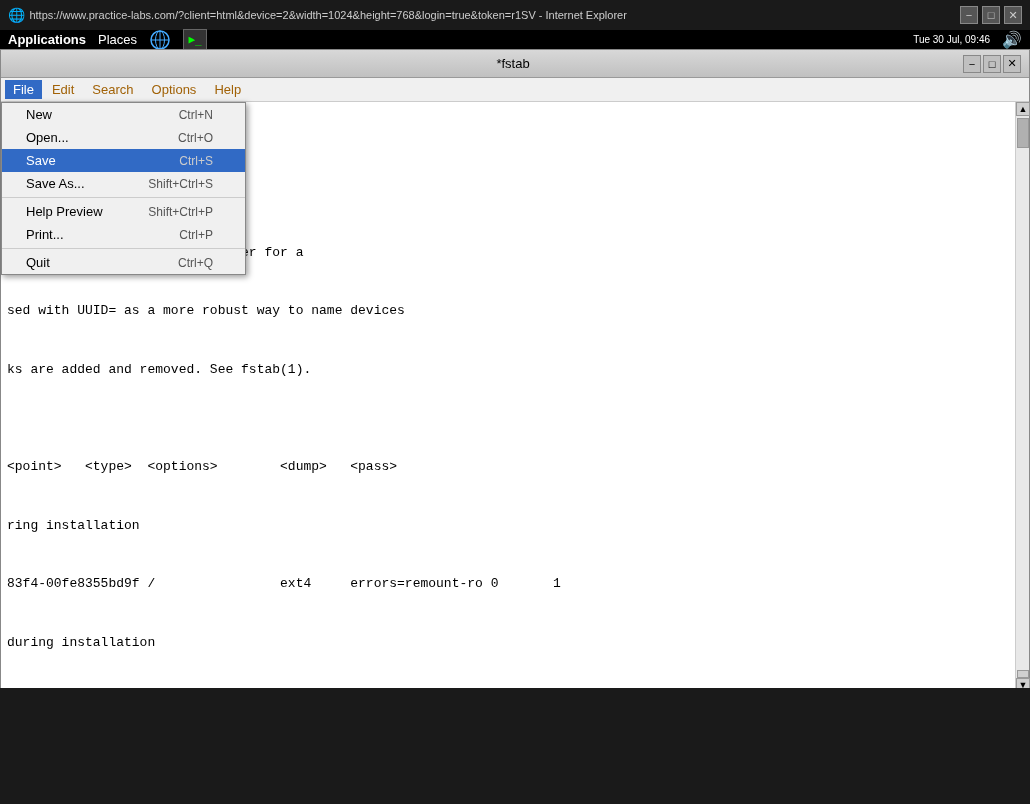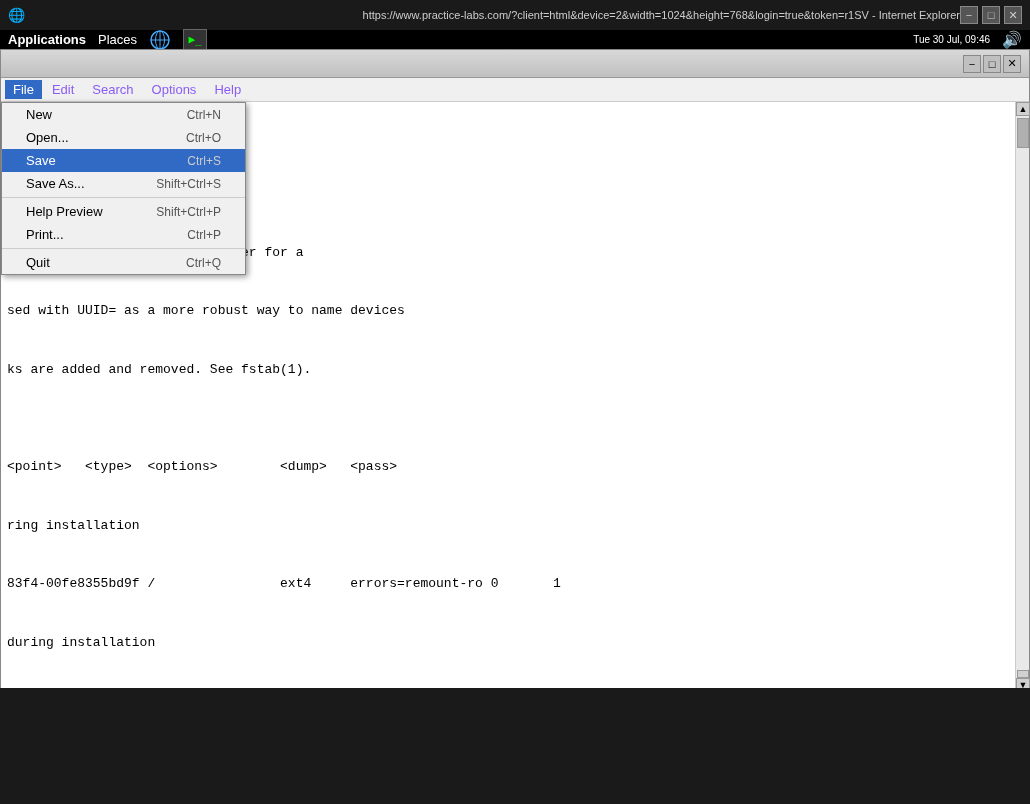--- a/index.html
+++ b/index.html
@@ -19,21 +19,21 @@
       height: 30px;
       display: flex;
       align-items: center;
       justify-content: space-between;
       padding: 0 8px;
       color: #ccc;
       font-size: 12px;
     }
     .browser-title-text {
       flex: 1;
-      text-align: right;
+      text-align: left;
       font-size: 11px;
       color: #ccc;
       white-space: nowrap;
       overflow: hidden;
     }
     .browser-controls {
       display: flex;
       gap: 4px;
     }
     .browser-btn {
@@ -147,21 +147,21 @@
       height: 24px;
       display: flex;
       align-items: center;
       padding: 0 4px;
       gap: 2px;
       border-bottom: 1px solid #ccc;
     }
     .menu-item {
       padding: 2px 8px;
       font-size: 13px;
-      color: #8b5cf6;
+      color: #a16207;
       cursor: pointer;
     }
     .menu-item.active {
       background: #316ac5;
       color: #fff;
     }
 
     
     .file-menu-dropdown {
       position: absolute;
@@ -170,21 +170,21 @@
       width: 245px;
       background: #f0f0f0;
       border: 1px solid #888;
       box-shadow: 2px 2px 6px rgba(0,0,0,0.4);
       z-index: 100;
     }
     .dropdown-item {
       display: flex;
       align-items: center;
       justify-content: space-between;
-      padding: 4px 24px 4px 24px;
+      padding: 4px 32px 4px 24px;
       font-size: 13px;
       color: #000;
       cursor: pointer;
       gap: 30px;
     }
     .dropdown-item:hover, .dropdown-item.highlighted {
       background: #316ac5;
       color: #fff;
     }
     .dropdown-item.highlighted {
@@ -280,20 +280,21 @@
     <span class="taskbar-volume">🔊</span>
   </div>
 </div>
 
 <div class="vm-area" style="height: 639px; position: relative;">
 
   <div class="editor-window" style="top:0; left:0; right:0; bottom:0;">
 
     <div class="editor-titlebar">
       <div style="width:54px;"></div>
+      <span class="editor-title">*fstab</span>
       <div class="editor-win-buttons">
         <div class="editor-win-btn">−</div>
         <div class="editor-win-btn">□</div>
         <div class="editor-win-btn close-btn">✕</div>
       </div>
     </div>
 
     <div class="editor-menubar">
       <span class="menu-item active">File</span>
       <span class="menu-item">Edit</span>

